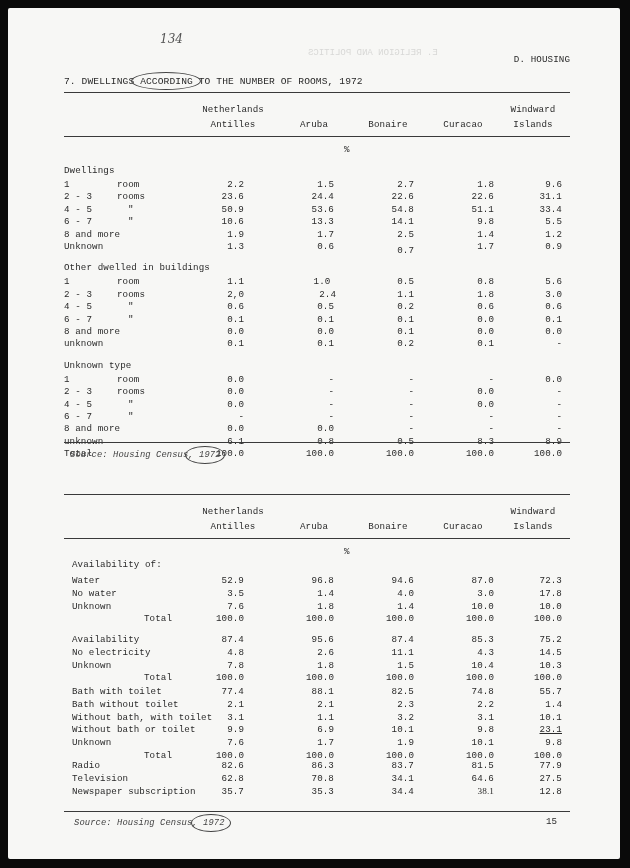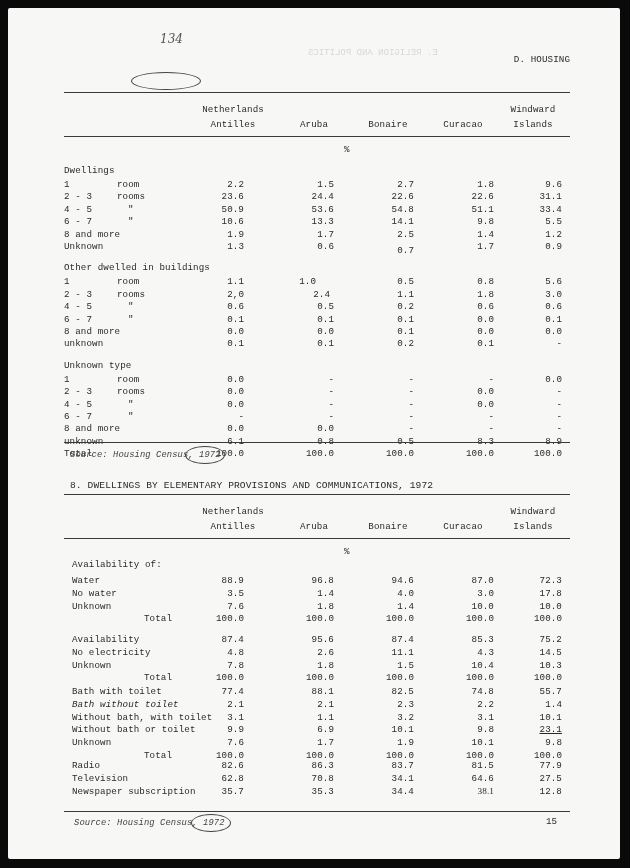--- a/index.html
+++ b/index.html
@@ -24,20 +24,21 @@
 </head>
 <body>
 
 <div class="page" id="page">
 
   <div class="bleed" style="left:300px; top:40px;">E. RELIGION AND POLITICS</div>
 
   <div class="abs handwrite" style="left:152px; top:24px;text-align:center;">134</div>
   <div class="abs t" style="right:50px; top:46px;">D. HOUSING</div>
 
+  <div class="abs t title" style="left:56px; top:68px;">7. DWELLINGS ACCORDING TO THE NUMBER OF ROOMS, 1972</div>
   <div class="oval" style="left:123px; top:64px; width:70px; height:18px;"></div>
   <div class="rule" style="left:56px; right:50px; top:84px;"></div>
 
   <div id="t7-header">
       <div class="abs t hdr" style="left:185px; width:80px; top:96px;">Netherlands</div>
       <div class="abs t hdr" style="left:185px; width:80px; top:111px;">Antilles</div>
       <div class="abs t hdr" style="left:266px; width:80px; top:96px;"></div>
       <div class="abs t hdr" style="left:266px; width:80px; top:111px;">Aruba</div>
       <div class="abs t hdr" style="left:340px; width:80px; top:96px;"></div>
       <div class="abs t hdr" style="left:340px; width:80px; top:111px;">Bonaire</div>
@@ -101,30 +102,30 @@
         <div class="abs t num" style="left:282px; top:233.00000000000003px;">0.6</div>
         <div class="abs t num" style="left:362px; top:237px;">0.7</div>
         <div class="abs t num" style="left:442px; top:233.00000000000003px;">1.7</div>
         <div class="abs t num" style="left:510px; top:233.00000000000003px;">0.9</div>
       </div>
       <div class="abs t" style="left:56px; top:254.40000000000003px;">Other dwelled in buildings</div>
       <div>
         <div class="abs t" style="left:56px; top:268.40000000000003px;">1</div>
         <div class="abs t" style="left:109px; top:268.40000000000003px;">room</div>
         <div class="abs t num" style="left:192px; top:268.40000000000003px;">1.1</div>
-        <div class="abs t num" style="left:264px; top:268.40000000000003px;">1.0</div>
+        <div class="abs t num" style="left:292px; top:268.40000000000003px;text-align:center;">1.0</div>
         <div class="abs t num" style="left:362px; top:268.40000000000003px;">0.5</div>
         <div class="abs t num" style="left:442px; top:268.40000000000003px;">0.8</div>
         <div class="abs t num" style="left:510px; top:268.40000000000003px;">5.6</div>
       </div>
       <div>
         <div class="abs t" style="left:56px; top:280.8px;">2 - 3</div>
         <div class="abs t" style="left:109px; top:280.8px;">rooms</div>
         <div class="abs t num" style="left:192px; top:280.8px;">2,0</div>
-        <div class="abs t num" style="left:278px; top:280.8px;">2.4</div>
+        <div class="abs t num" style="left:284px; top:280.8px;">2.4</div>
         <div class="abs t num" style="left:362px; top:280.8px;">1.1</div>
         <div class="abs t num" style="left:442px; top:280.8px;">1.8</div>
         <div class="abs t num" style="left:510px; top:280.8px;">3.0</div>
       </div>
       <div>
         <div class="abs t" style="left:56px; top:293.2px;">4 - 5</div>
         <div class="abs t" style="left:120px; top:293.2px;">"</div>
         <div class="abs t num" style="left:192px; top:293.2px;">0.6</div>
         <div class="abs t num" style="left:282px; top:293.2px;">0.5</div>
         <div class="abs t num" style="left:362px; top:293.2px;">0.2</div>
@@ -215,21 +216,20 @@
         <div class="abs t num" style="left:282px; top:440.19999999999976px;">100.0</div>
         <div class="abs t num" style="left:362px; top:440.19999999999976px;">100.0</div>
         <div class="abs t num" style="left:442px; top:440.19999999999976px;">100.0</div>
         <div class="abs t num" style="left:510px; top:440.19999999999976px;">100.0</div>
       </div>
     </div>
   <div class="rule" style="left:56px; right:50px; top:434px;"></div>
   <div class="abs t source" style="left:62px; top:442px;">Source: Housing Census, 1972</div>
   <div class="oval" style="left:177px; top:438px; width:40px; height:18px;"></div>
 
-  <div class="abs t title" style="left:62px; top:472px;">8. DWELLINGS BY ELEMENTARY PROVISIONS AND COMMUNICATIONS, 1972</div>
   <div class="rule" style="left:56px; right:50px; top:486px;"></div>
 
   <div id="t8-header">
       <div class="abs t hdr" style="left:185px; width:80px; top:498px;">Netherlands</div>
       <div class="abs t hdr" style="left:185px; width:80px; top:513px;">Antilles</div>
       <div class="abs t hdr" style="left:266px; width:80px; top:498px;"></div>
       <div class="abs t hdr" style="left:266px; width:80px; top:513px;">Aruba</div>
       <div class="abs t hdr" style="left:340px; width:80px; top:498px;"></div>
       <div class="abs t hdr" style="left:340px; width:80px; top:513px;">Bonaire</div>
       <div class="abs t hdr" style="left:415px; width:80px; top:498px;"></div>
@@ -237,21 +237,21 @@
       <div class="abs t hdr" style="left:485px; width:80px; top:498px;">Windward</div>
       <div class="abs t hdr" style="left:485px; width:80px; top:513px;">Islands</div>
     </div>
   <div class="rule" style="left:56px; right:50px; top:530px;"></div>
   <div class="abs t" style="left:336px; top:538px;">%</div>
   <div class="abs t" style="left:64px; top:551px;">Availability of:</div>
 
   <div id="t8-body">
       <div>
         <div class="abs t" style="left:64px; top:567px;">Water</div>
-        <div class="abs t num" style="left:192px; top:567px;">88.9</div>
+        <div class="abs t num" style="left:192px; top:567px;">52.9</div>
         <div class="abs t num" style="left:282px; top:567px;">96.8</div>
         <div class="abs t num" style="left:362px; top:567px;">94.6</div>
         <div class="abs t num" style="left:442px; top:567px;">87.0</div>
         <div class="abs t num" style="left:510px; top:567px;">72.3</div>
       </div>
       <div>
         <div class="abs t" style="left:64px; top:579.8px;">No water</div>
         <div class="abs t num" style="left:192px; top:579.8px;">3.5</div>
         <div class="abs t num" style="left:282px; top:579.8px;">1.4</div>
         <div class="abs t num" style="left:362px; top:579.8px;">4.0</div>
@@ -308,21 +308,21 @@
       </div>
       <div>
         <div class="abs t" style="left:64px; top:678px;">Bath with toilet</div>
         <div class="abs t num" style="left:192px; top:678px;">77.4</div>
         <div class="abs t num" style="left:282px; top:678px;">88.1</div>
         <div class="abs t num" style="left:362px; top:678px;">82.5</div>
         <div class="abs t num" style="left:442px; top:678px;">74.8</div>
         <div class="abs t num" style="left:510px; top:678px;">55.7</div>
       </div>
       <div>
-        <div class="abs t" style="left:64px; top:690.8px;font-style:italic;">Bath without toilet</div>
+        <div class="abs t" style="left:64px; top:690.8px;">Bath without toilet</div>
         <div class="abs t num" style="left:192px; top:690.8px;">2.1</div>
         <div class="abs t num" style="left:282px; top:690.8px;">2.1</div>
         <div class="abs t num" style="left:362px; top:690.8px;">2.3</div>
         <div class="abs t num" style="left:442px; top:690.8px;">2.2</div>
         <div class="abs t num" style="left:510px; top:690.8px;">1.4</div>
       </div>
       <div>
         <div class="abs t" style="left:64px; top:703.5999999999999px;">Without bath, with toilet</div>
         <div class="abs t num" style="left:192px; top:703.5999999999999px;">3.1</div>
         <div class="abs t num" style="left:282px; top:703.5999999999999px;">1.1</div>

